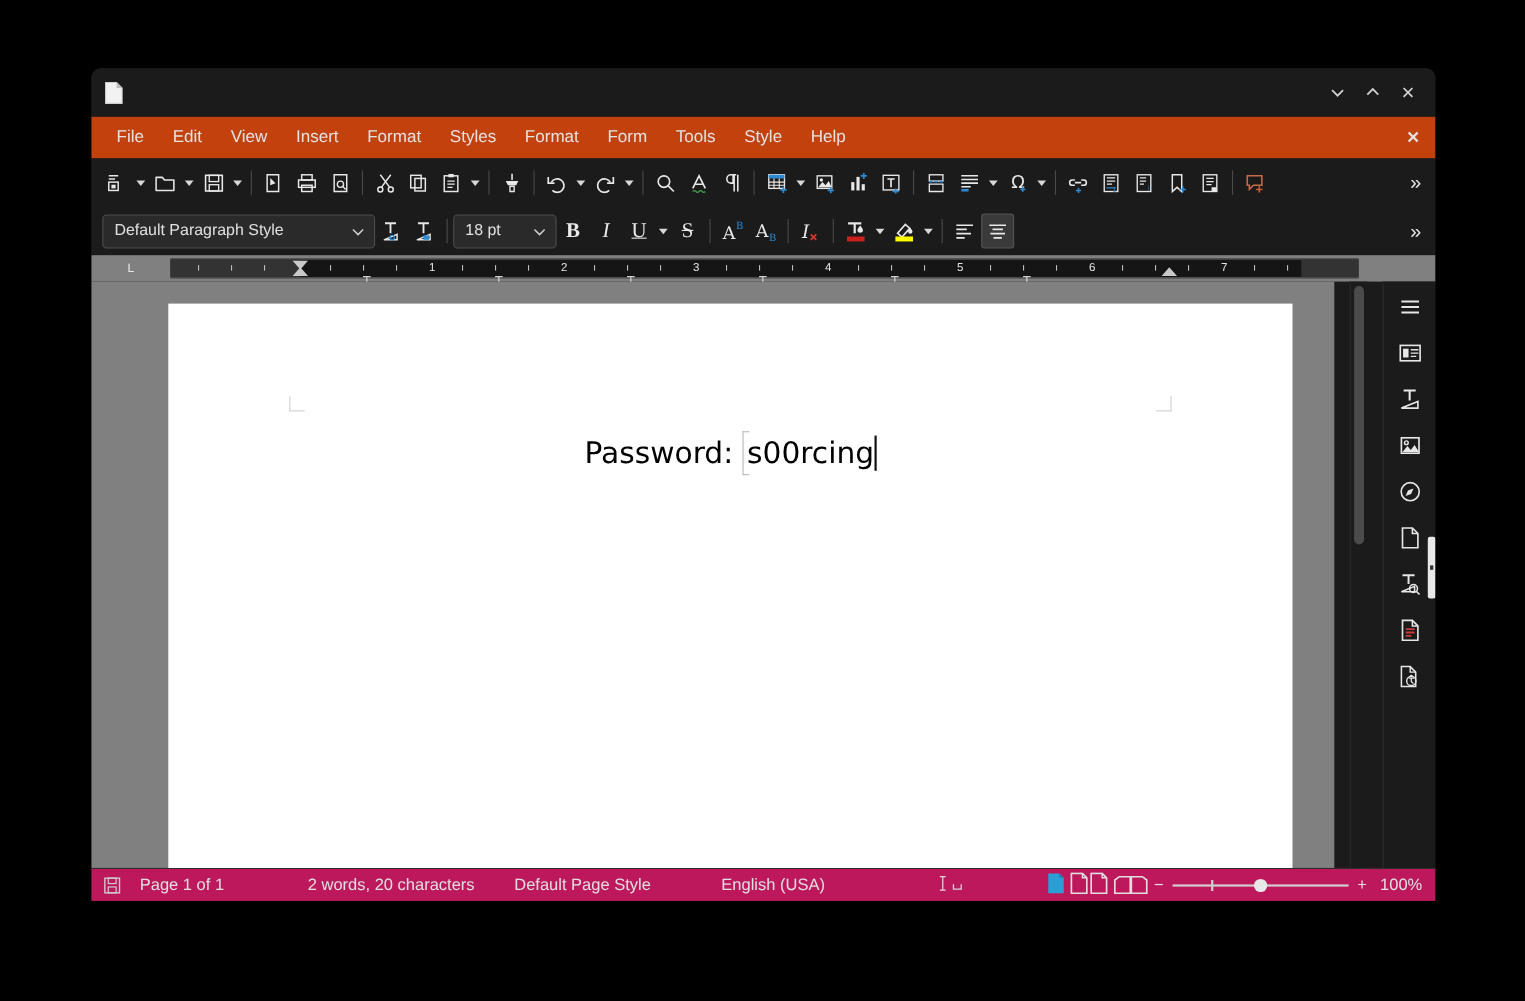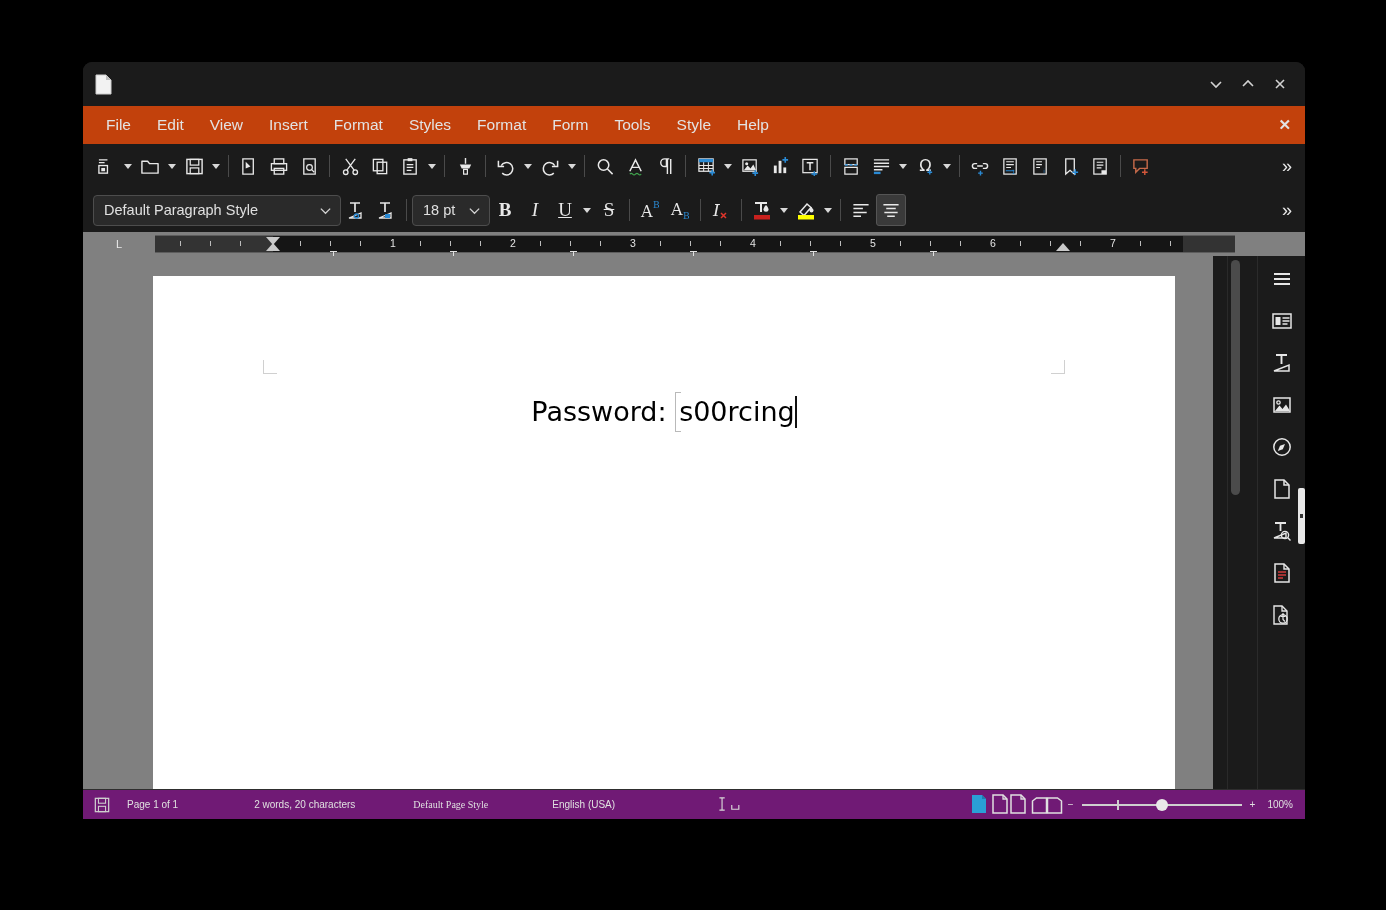--- a/index.html
+++ b/index.html
@@ -108,21 +108,21 @@
     flex: 0 0 auto;
     justify-content: center;
   }
   .combo .ctext { flex: 1; white-space: nowrap; overflow: hidden; }
   .combo .cchev {
     width: 22px; display: flex; align-items: center; justify-content: center;
   }
   .combo-style { width: 248px; margin-left: 2px; }
   .combo-font  { width: 278px; }
   .combo-font .ctext { font-style: italic; }
-  .combo-size  { width: 78px; }
+  .combo-size  { width: 94px; }
   
   .rulerrow {
     height: 24px; flex: 0 0 24px;
     background: #808080;
     display: flex; align-items: center;
     position: relative;
   }
   .ruler-corner {
     width: 72px; height: 24px; flex: 0 0 72px;
     display: flex; align-items: center; justify-content: center;
@@ -242,23 +242,23 @@
     border-left: 1px solid #2b2b2b;
   }
   .sb-btn {
     width: 34px; height: 34px;
     display: flex; align-items: center; justify-content: center;
     color: #e6e6e6; border-radius: 3px;
   }
   
   .statusbar {
     height: 30px; flex: 0 0 30px;
-    background: #701a75;
+    background: #be185d;
     display: flex; align-items: center;
-    color: #e0e0e0; font-size: 10px;
+    color: #e0e0e0; font-size: 15px;
     padding: 0 8px;
     border-top: 1px solid #2e2e2e;
   }
   .st-item { white-space: nowrap; }
   .st-save { width: 22px; display:flex; align-items:center; justify-content:center; margin-right: 6px;}
   .zoom-slider {
     width: 160px; height: 16px; position: relative;
     display: flex; align-items: center;
     margin: 0 8px;
   }
@@ -752,21 +752,21 @@
   <div class="statusbar">
     <div class="st-save">
       <svg width="16" height="16" viewBox="0 0 18 18">
           <rect x="1.5" y="1.5" width="15" height="15" fill="none" stroke="#cfcfcf" stroke-width="1.4"></rect>
           <rect x="5" y="1.5" width="8" height="5.5" fill="none" stroke="#cfcfcf" stroke-width="1.2"></rect>
           <rect x="5" y="10.5" width="8" height="6" fill="none" stroke="#cfcfcf" stroke-width="1.2"></rect>
         </svg>
     </div>
     <div class="st-item" style="margin-left:8px;">Page 1 of 1</div>
     <div class="st-item" style="margin-left:76px;">2 words, 20 characters</div>
-    <div class="st-item" style="margin-left:58px;font-family:Liberation Serif, serif;">Default Page Style</div>
+    <div class="st-item" style="margin-left:36px;">Default Page Style</div>
     <div class="st-item" style="margin-left:64px;">English (USA)</div>
     <div class="st-item" style="margin-left:100px;">
       <svg width="30" height="18" viewBox="0 0 34 18">
           <path d="M5 2h6M8 2v14M5 16h6" stroke="#d8d8d8" stroke-width="1.3" fill="none"></path>
           <path d="M19 10v5h8v-5" stroke="#d8d8d8" stroke-width="1.3" fill="none"></path>
         </svg>
     </div>
     <div class="vlayout" style="margin-left:auto;">
       <span>
         <svg width="18" height="20" viewBox="0 0 18 20">

